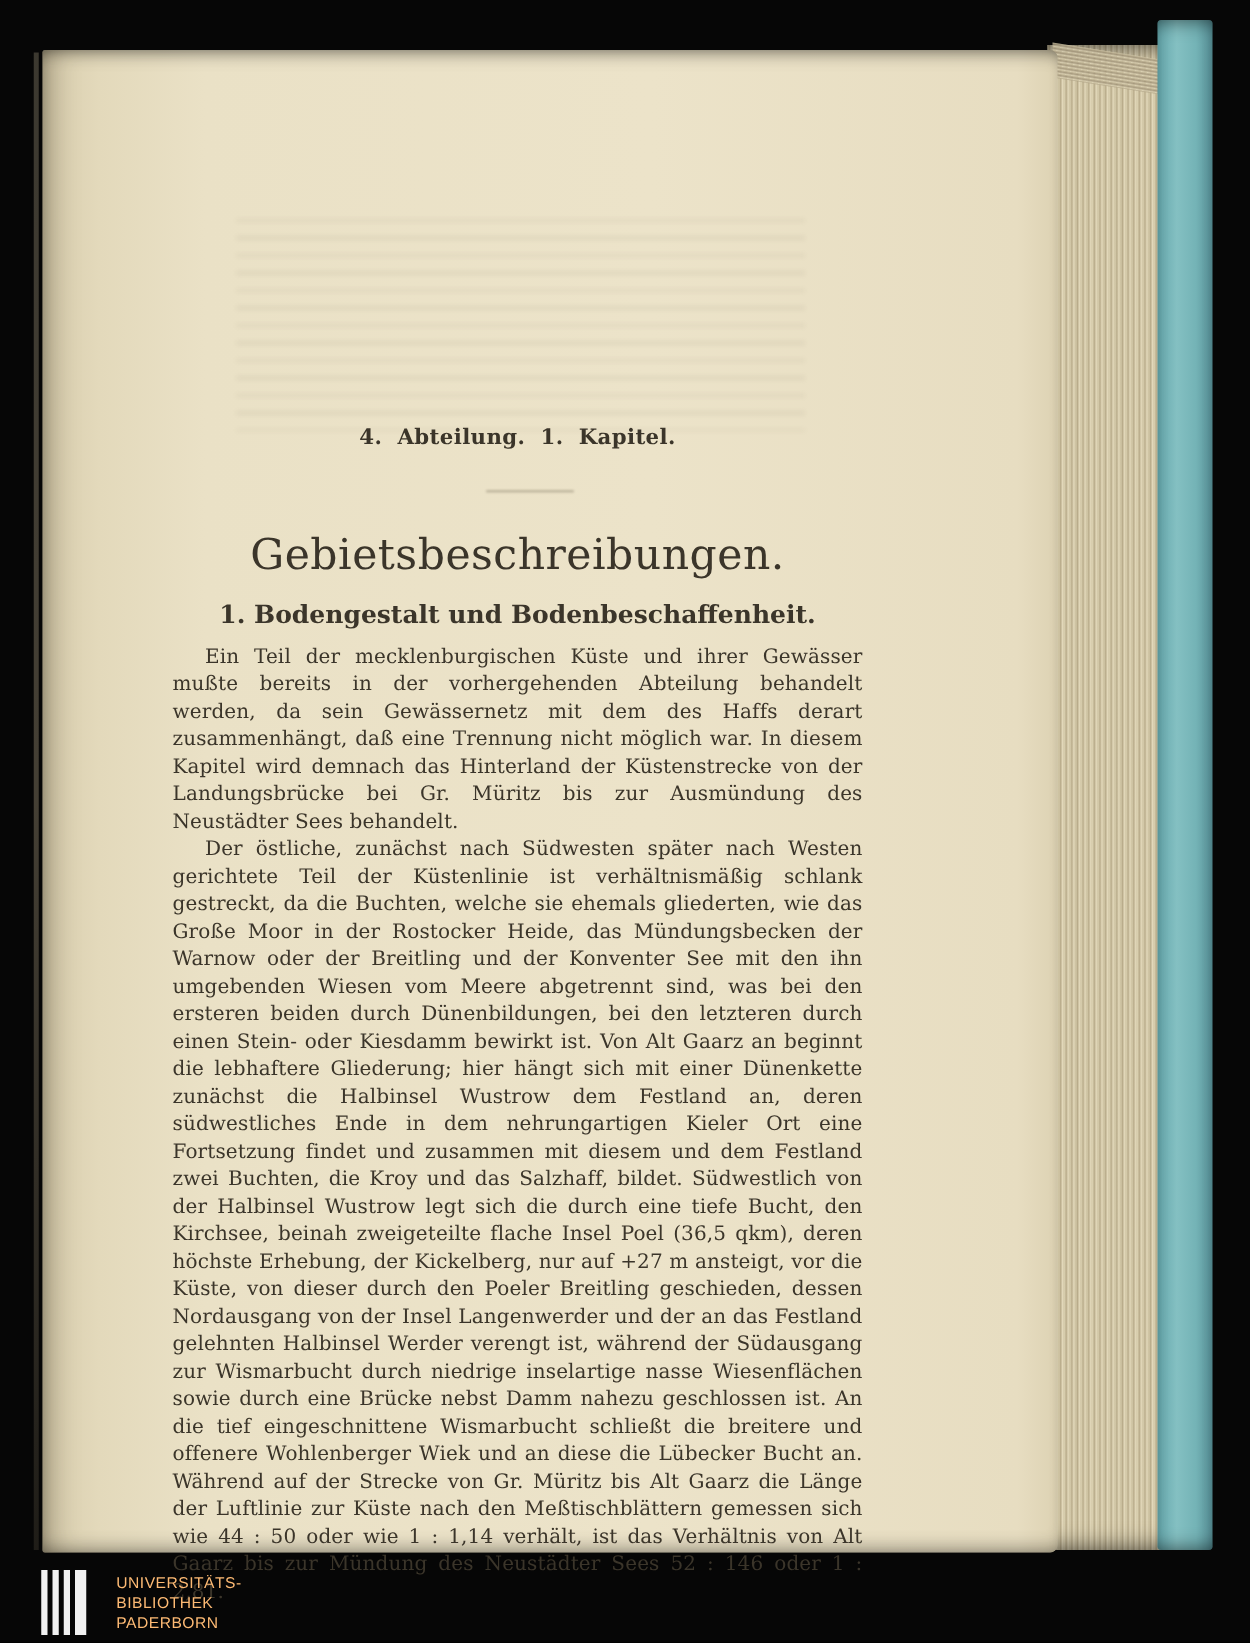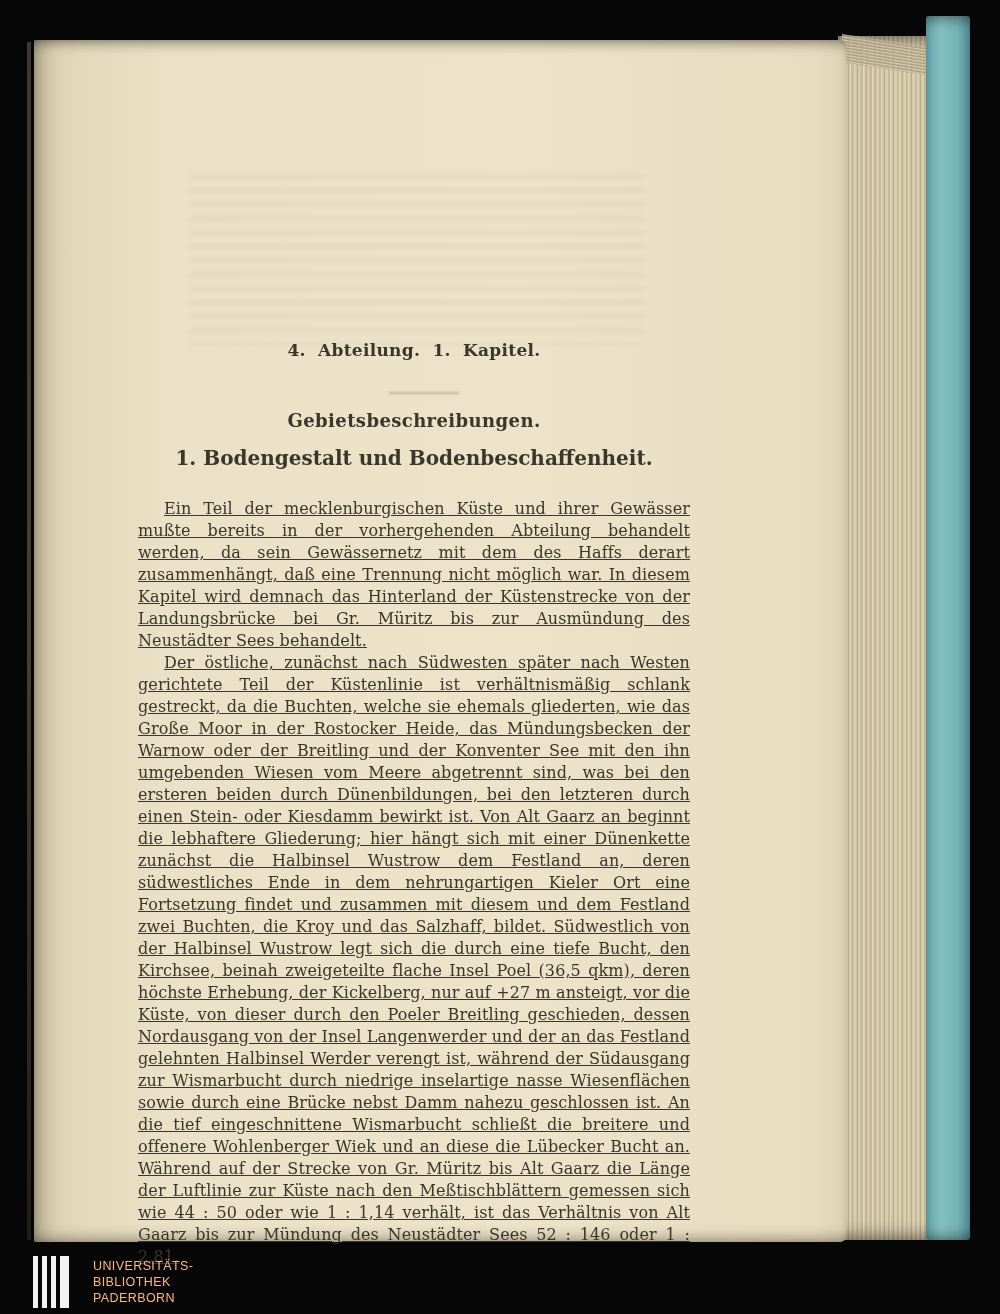--- a/index.html
+++ b/index.html
@@ -78,33 +78,33 @@
     color: #3b352a;
   }
   .chapter-header {
     text-align: center;
     font-size: 17px;
     font-weight: bold;
     word-spacing: 6px;
     letter-spacing: .3px;
   }
   .page-title {
-    margin-top: 50px;
+    margin-top: 64px;
     text-align: center;
-    font-size: 18px;
-    font-weight: bold;
+    font-size: 34px;
+    font-weight: normal;
     letter-spacing: .4px;
   }
   .section-subtitle {
     margin-top: 15px;
     text-align: center;
     font-size: 20px;
     font-weight: bold;
   }
-  .body-text { margin-top: 28px; text-decoration: underline; }
+  .body-text { margin-top: 11px; }
   .body-text p {
     font-size: 16px;
     line-height: 22px;
     text-align: justify;
     text-indent: 26px;
     letter-spacing: .1px;
   }
   
   .library-logo {
     position: absolute; left: 33px; top: 1256px;

